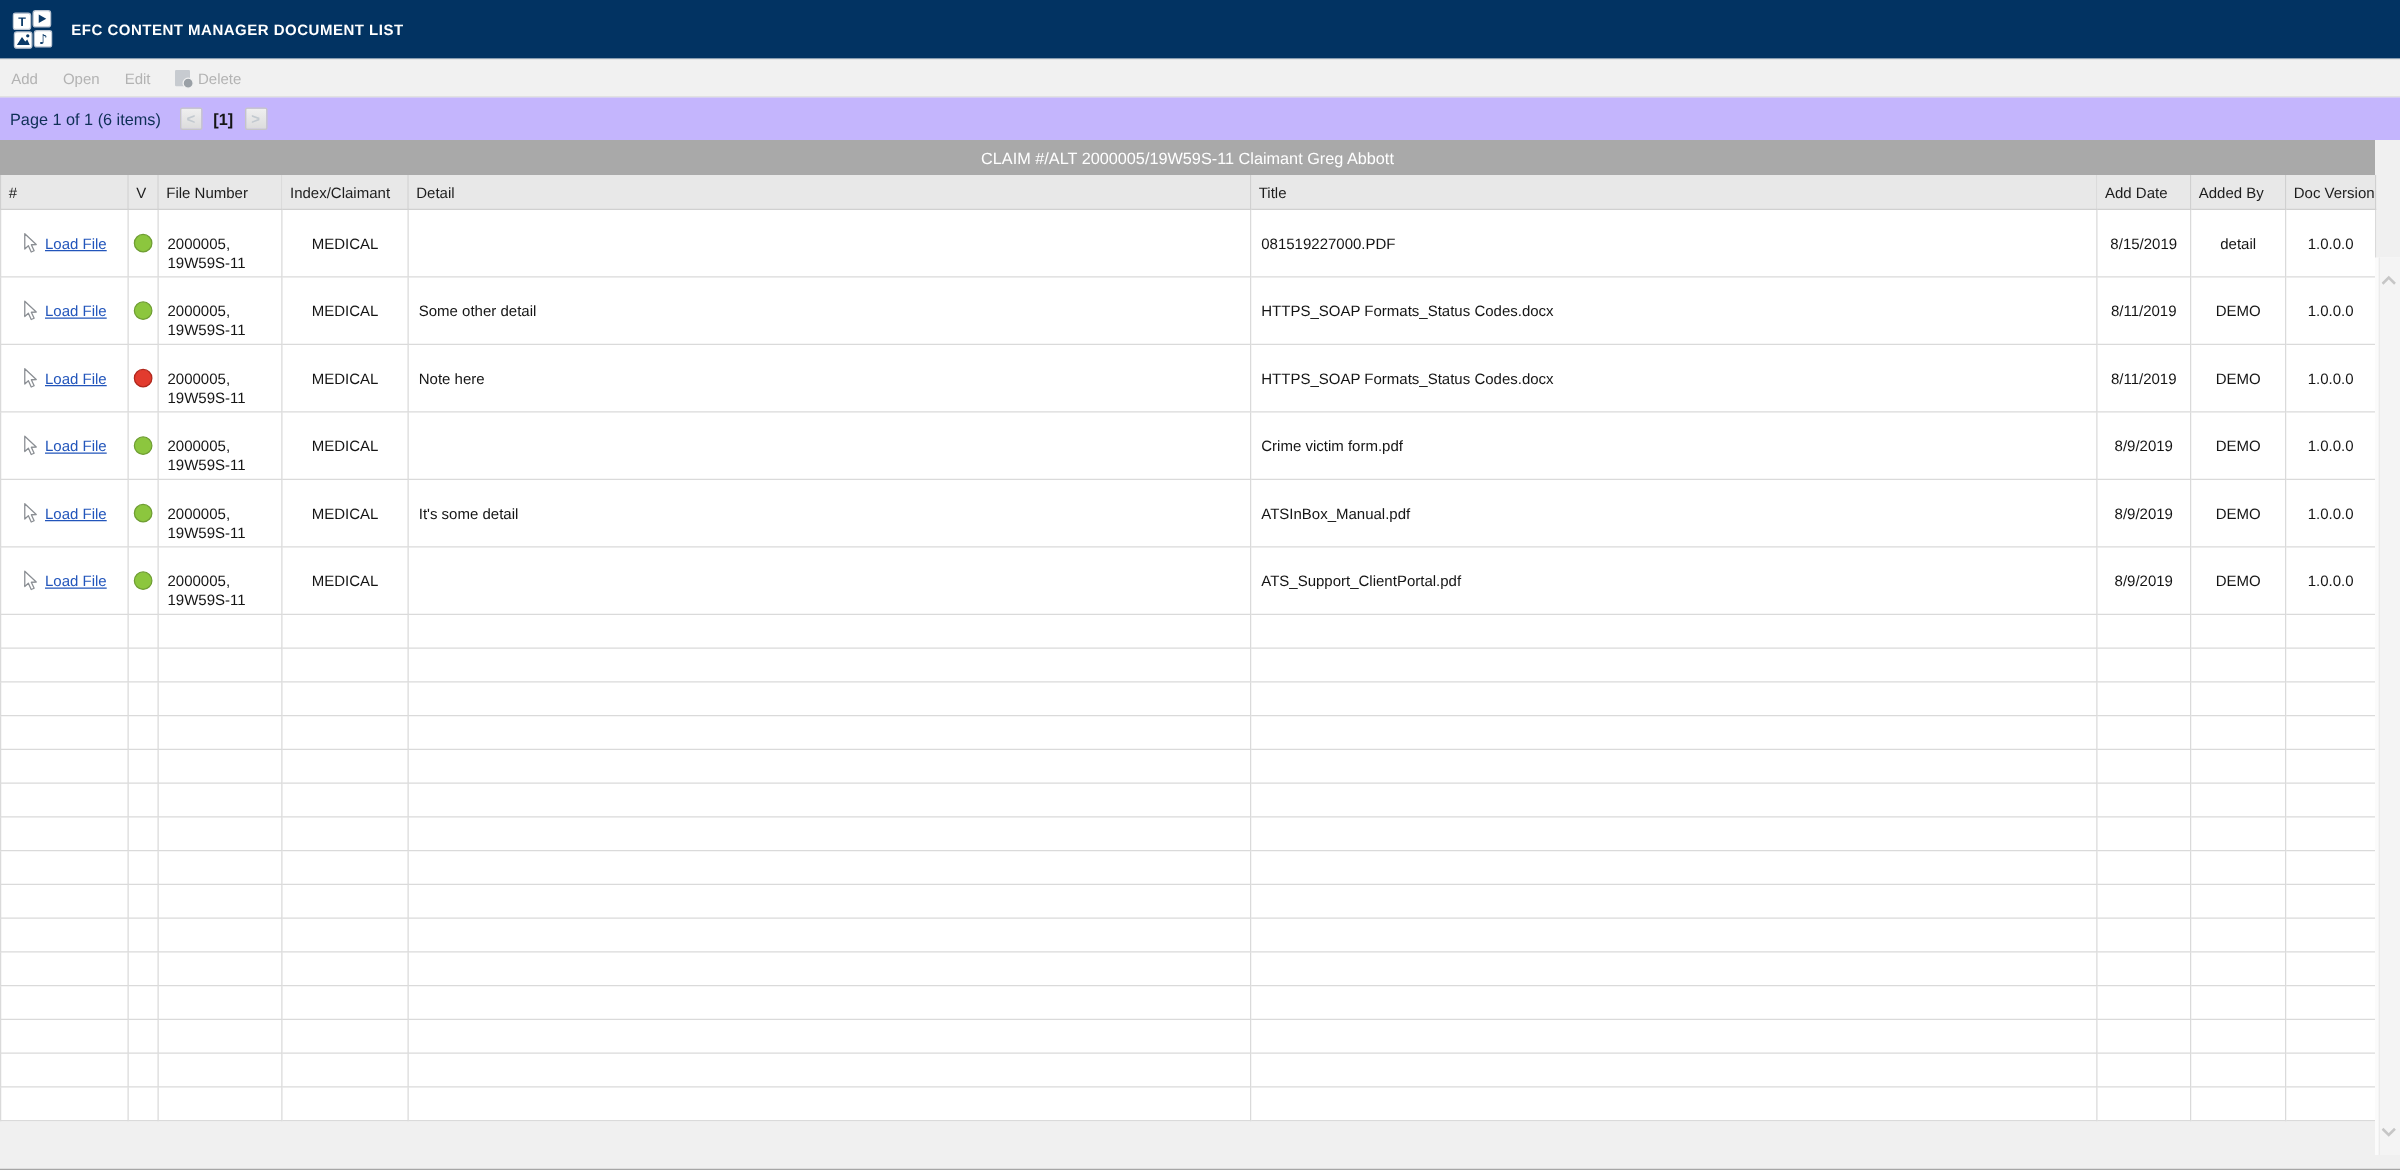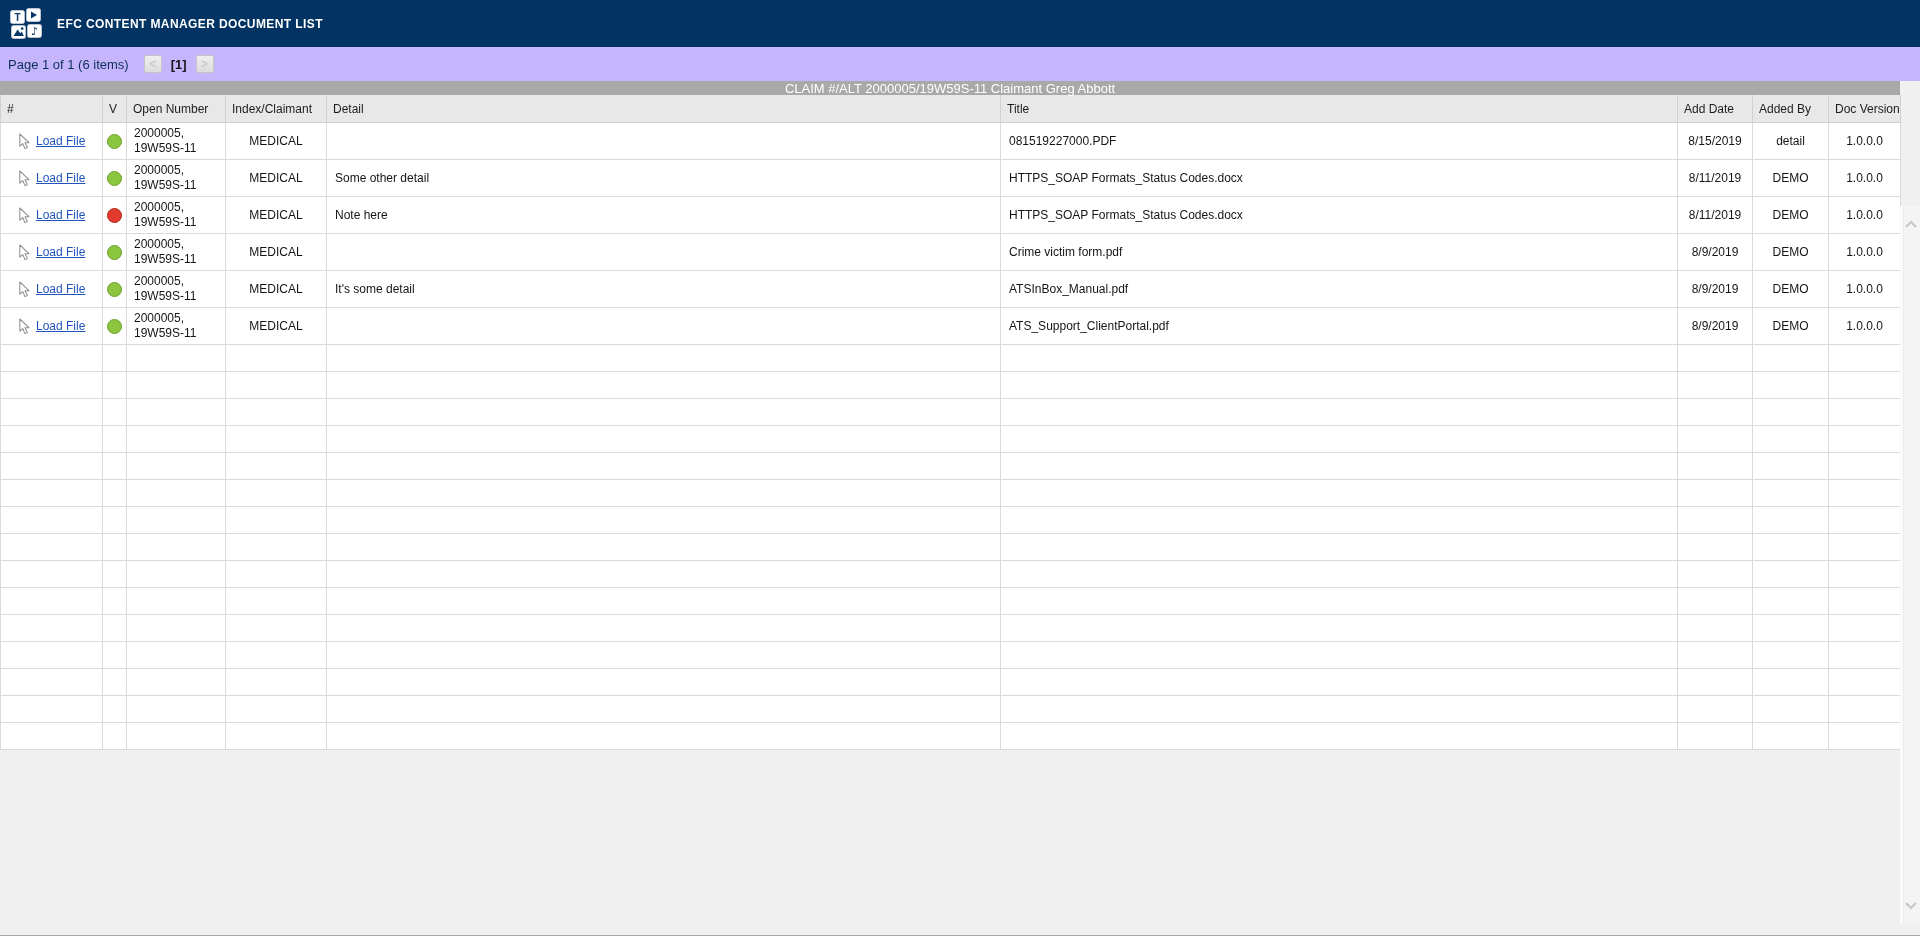--- a/index.html
+++ b/index.html
@@ -23,37 +23,37 @@
   .pg-btn{width:18px;height:18px;background:linear-gradient(#efefef,#dcdcdc);border:1px solid #c6c6c6;border-radius:2px;
           display:flex;align-items:center;justify-content:center;padding:0;margin:0 3px;
           color:#c3cad0;font-weight:bold;font-size:12px;line-height:1;font-family:inherit;}
   .pg-current{font-size:13px;font-weight:bold;color:#151515;margin:0 6px;}
   
   .searchband{height:38px;background:#ffffff;display:flex;align-items:center;padding-left:8px;box-sizing:border-box;}
   .search{width:450px;height:24px;border:1px solid #8f8f8f;box-sizing:border-box;padding:0 6px;font-size:12px;
           color:#333;font-family:inherit;outline:none;}
   .search::placeholder{color:#9c9c9c;}
   
-  .groupbar{height:14px;width:1900px;background:#a9a9a9;color:#ffffff;font-size:13px;
+  .groupbar{height:28px;width:1900px;background:#a9a9a9;color:#ffffff;font-size:13px;
             display:flex;align-items:center;justify-content:center;}
   
   table.grid{border-collapse:collapse;table-layout:fixed;width:1900px;background:#ffffff;}
   .grid thead th{height:27px;background:#e8e8e8;border:1px solid #d0d0d0;border-top:none;
                  font-weight:normal;font-size:12px;color:#1d1d1d;text-align:left;padding:0 0 0 6px;
                  white-space:nowrap;overflow:hidden;cursor:default;}
   .grid td{border:1px solid #dadada;font-size:12px;color:#151515;padding:0 2px 0 8px;
            overflow:hidden;white-space:nowrap;background:#fff;}
   .data-row{height:37px;}
   .empty-row{height:27px;}
   .empty-row td{padding:0;}
   td.center{text-align:center;padding:0;}
   td.load-cell{padding:0;margin-top:16px;}
   .loadwrap{display:flex;align-items:center;padding-left:16px;gap:4px;}
   a.loadfile{color:#2255bb;text-decoration:underline;font-size:12px;cursor:pointer;}
-  td.claim-cell{white-space:normal;line-height:15px;padding:3px 2px 3px 7px;}
+  td.claim-cell{white-space:normal;line-height:15px;padding:20px 2px 3px 7px;}
   .dot{display:inline-block;width:15px;height:15px;border-radius:50%;box-sizing:border-box;vertical-align:middle;}
   .dot.green{background:#8cc63e;border:1px solid #6f9e33;}
   .dot.red{background:#e23b2e;border:1px solid #b0281d;}
   
   .vscroll{position:absolute;top:206px;right:0;width:20px;height:718px;background:#fbfbfb;}
   .vscroll .track{position:absolute;left:3px;top:0;width:16px;height:100%;background:#f4f4f4;border-left:1px solid #ebebeb;}
   .scroll-arrow{position:absolute;left:5px;width:12px;height:8px;}
   .scroll-arrow.up{top:14px;}
   .scroll-arrow.down{bottom:14px;}
 </style>
@@ -70,20 +70,29 @@
       <path d="M21 3.6 L27 7 L21 10.4 Z" fill="#0b3a68"></path>
       <rect x="1.5" y="17.5" width="14" height="13" rx="2" fill="#ffffff" stroke="#b9c4d2"></rect>
       <path d="M3.5 28 L7.6 21.6 L10.2 25.2 L11.8 23.6 L13.8 28 Z" fill="#0b3a68"></path>
       <circle cx="12.2" cy="20.6" r="1.3" fill="#0b3a68"></circle>
       <rect x="17.5" y="16.5" width="14" height="13" rx="2" fill="#ffffff" stroke="#b9c4d2"></rect>
       <text x="24.6" y="27.4" font-size="11" fill="#0b3a68" text-anchor="middle" font-family="DejaVu Sans, sans-serif">♪</text>
     </svg>
     <h1 class="title">EFC CONTENT MANAGER DOCUMENT LIST</h1>
   </header>
 
+  <div class="toolbar">
+    <span class="tb">Add</span>
+    <span class="tb">Open</span>
+    <span class="tb">Edit</span>
+    <span class="tb">
+      <span class="del-icon"></span>
+      <span>Delete</span>
+    </span>
+  </div>
 
   <div class="pagebar">
     <span class="page-summary">Page 1 of 1 (6 items)</span>
     <button class="pg-btn">
       <span>&lt;</span>
     </button>
     <span class="pg-current">[1]</span>
     <button class="pg-btn">
       <span>&gt;</span>
     </button>
@@ -103,21 +112,21 @@
         <col style="width: 674px;">
         <col style="width: 677px;">
         <col style="width: 75px;">
         <col style="width: 76px;">
         <col style="width: 72px;">
       </colgroup>
     <thead>
         <tr>
           <th>#</th>
           <th>V</th>
-          <th>Open Number</th>
+          <th>File Number</th>
           <th>Index/Claimant</th>
           <th>Detail</th>
           <th>Title</th>
           <th>Add Date</th>
           <th>Added By</th>
           <th>Doc Version</th>
         </tr>
       </thead>
     <tbody id="doc-tbody">
         <tr class="data-row">

